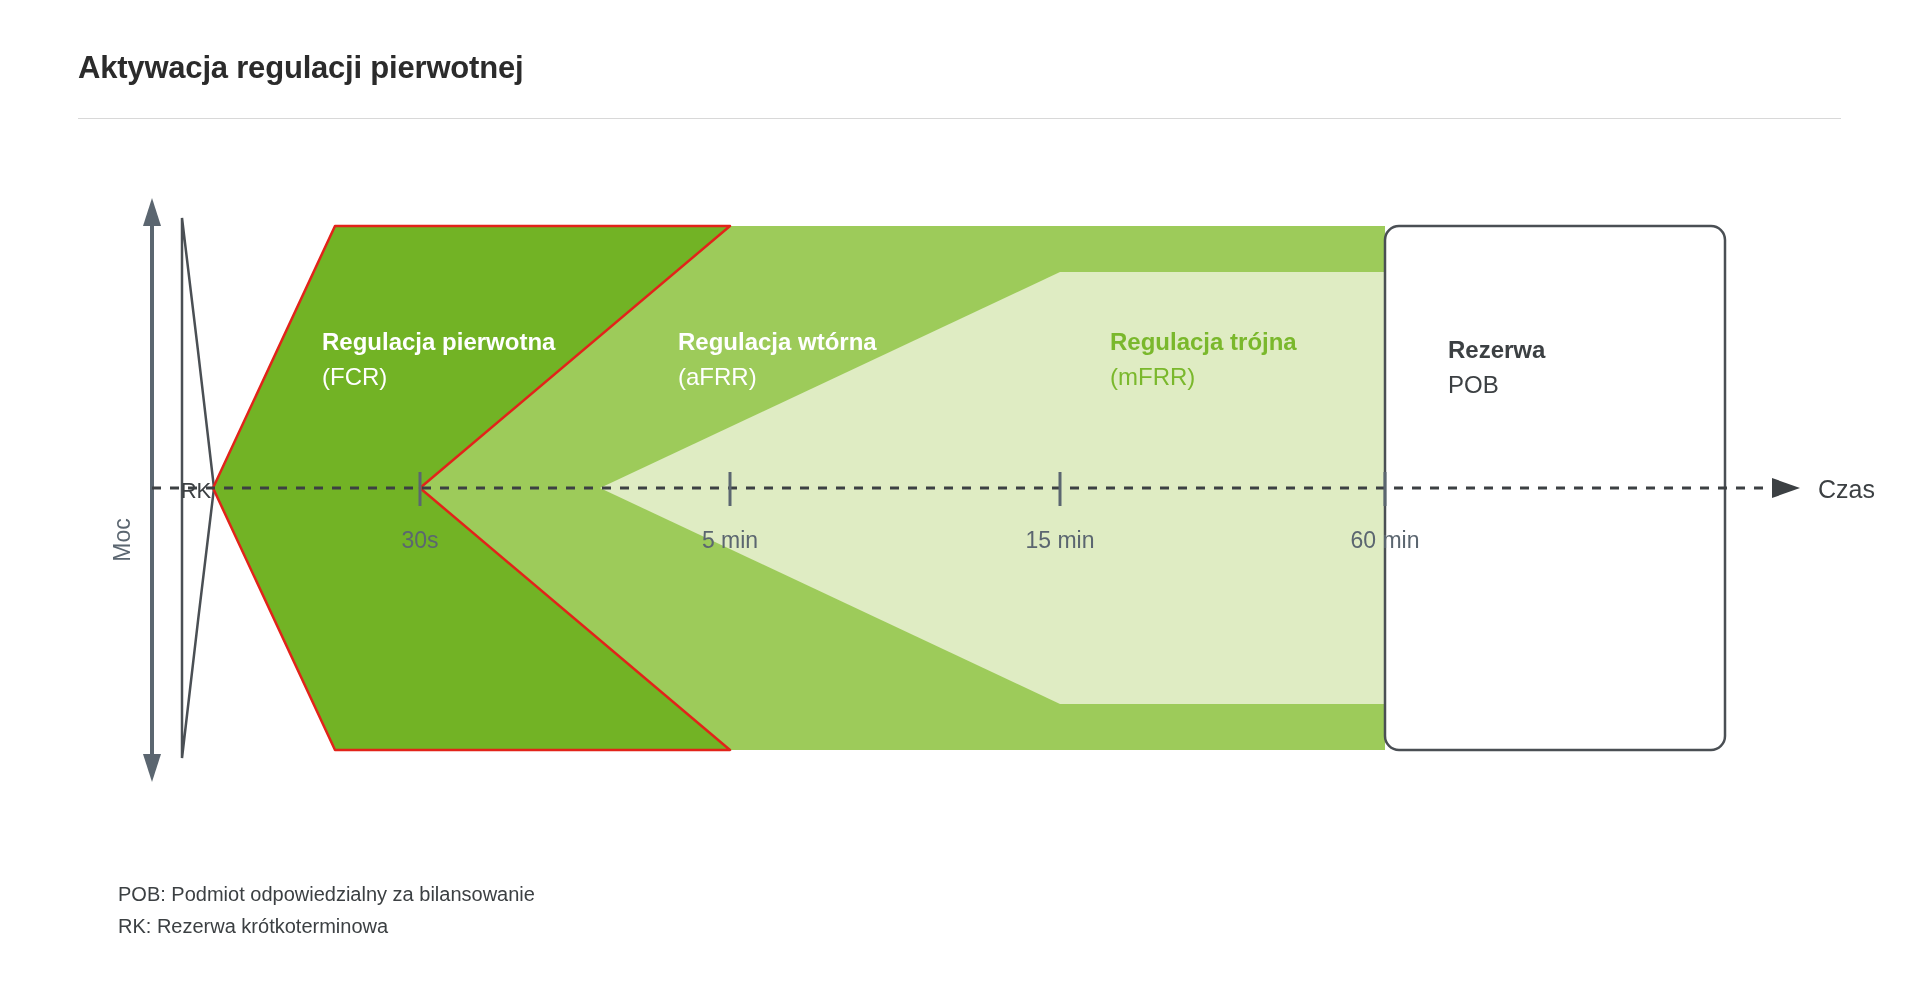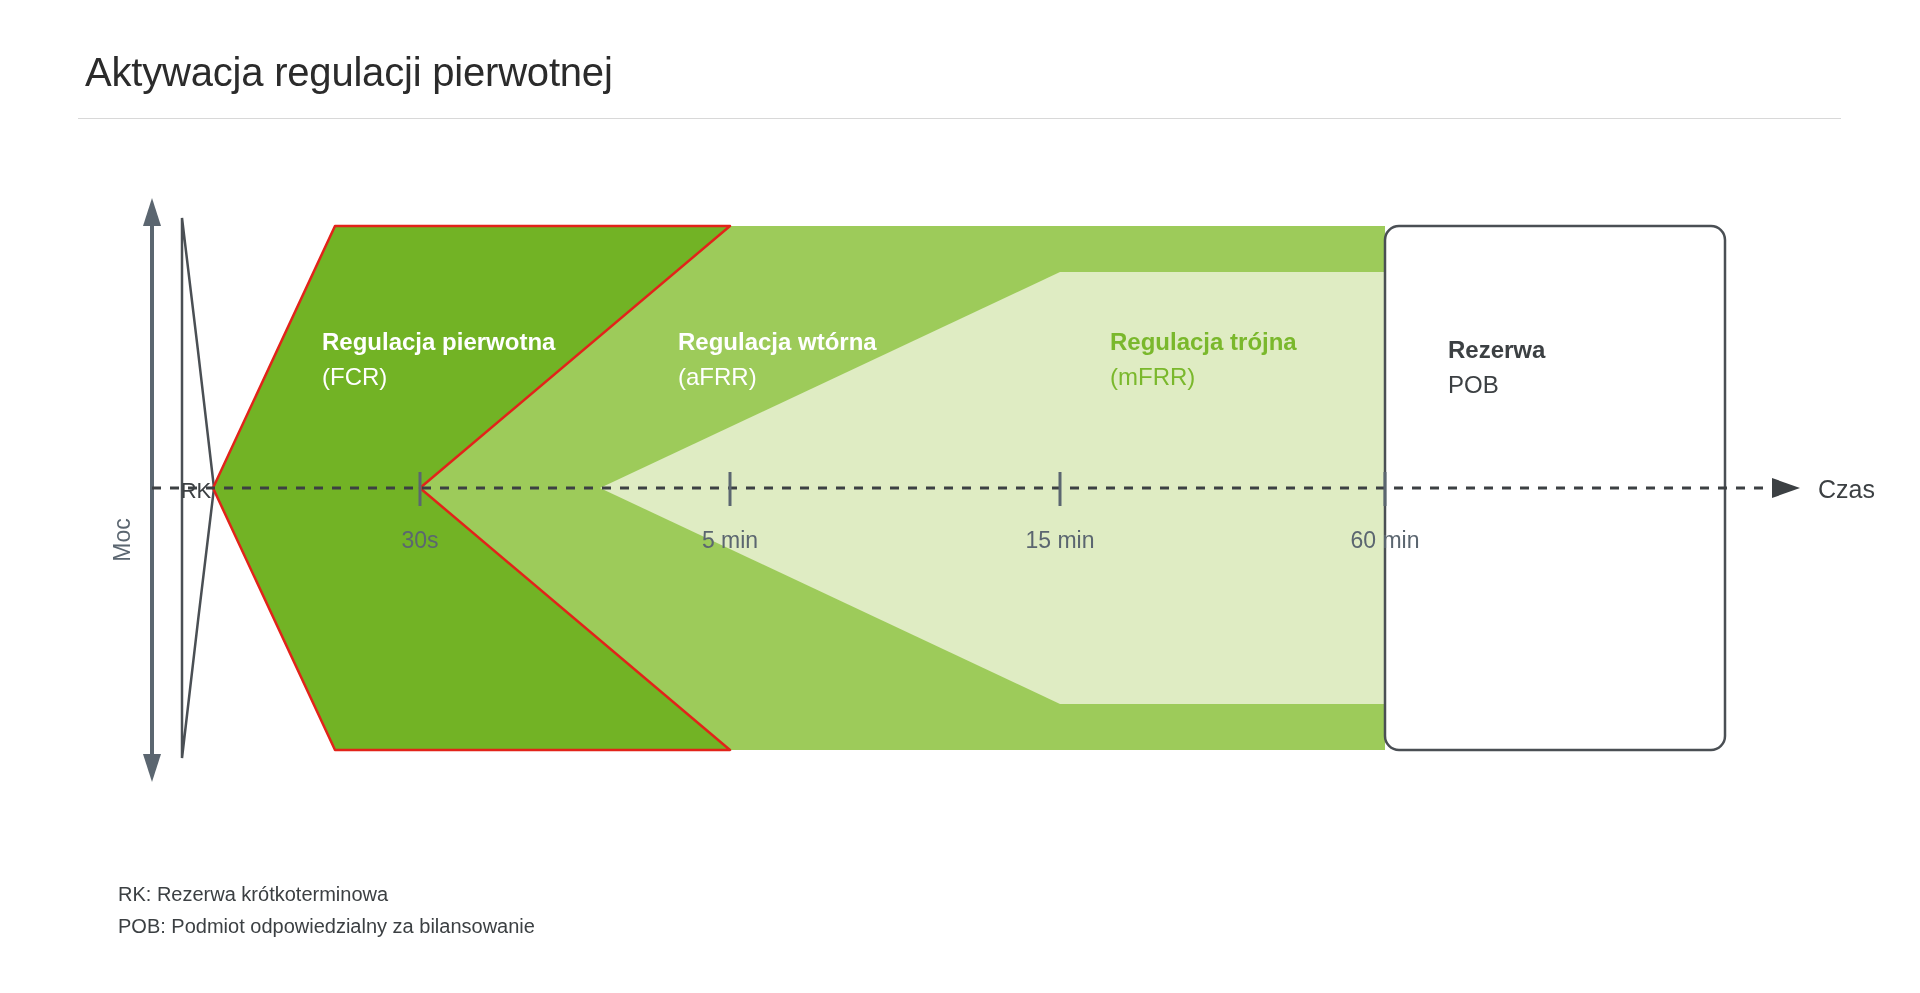--- a/index.html
+++ b/index.html
@@ -14,24 +14,24 @@
     color: #3c4043;
     position: relative;
     overflow: hidden;
   }
   .page {
     position: absolute;
     inset: 0;
   }
   .title {
     position: absolute;
-    left: 85px;
+    left: 78px;
     top: 50px;
-    font-size: 40px;
-    font-weight: normal;
+    font-size: 31px;
+    font-weight: bold;
     color: #2b2b2b;
     letter-spacing: -0.2px;
   }
   .title-rule {
     position: absolute;
     left: 78px;
     top: 118px;
     width: 1763px;
     height: 1px;
     background: #d8d8d8;
@@ -137,17 +137,17 @@
 
       <g>
         <text x="1448" y="208" fill="#3c4043" font-size="24" font-weight="bold">Rezerwa</text>
         <text x="1448" y="243" fill="#3c4043" font-size="24">POB</text>
       </g>
 
     </svg>
   </div>
 
   <div class="footnotes">
+    <div class="footnote">POB: Podmiot odpowiedzialny za bilansowanie</div>
     <div class="footnote">RK: Rezerwa krótkoterminowa</div>
-    <div class="footnote">POB: Podmiot odpowiedzialny za bilansowanie</div>
   </div>
 
 </div>
 
 </body></html>

